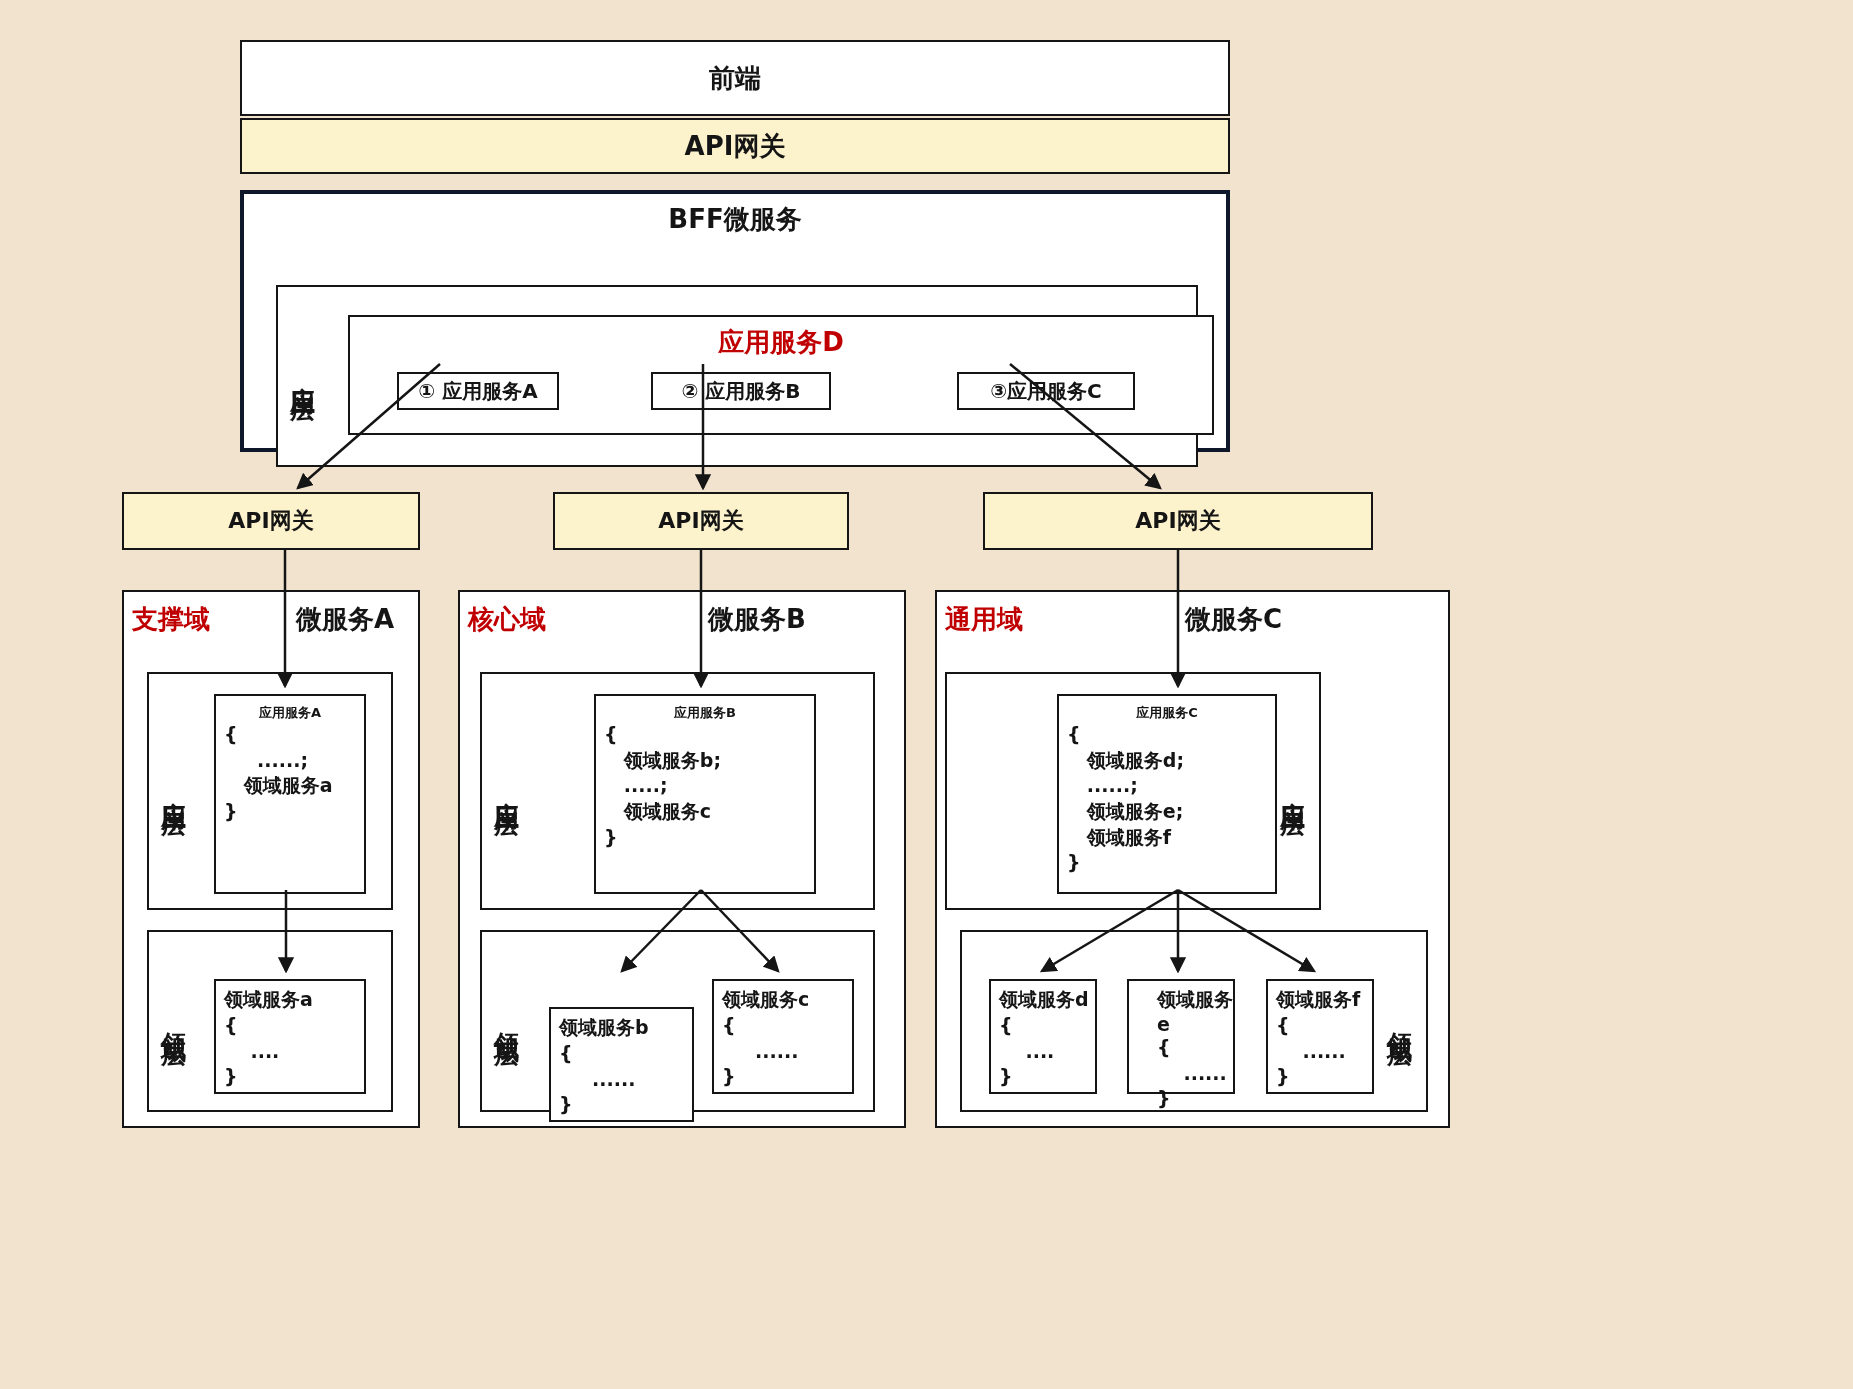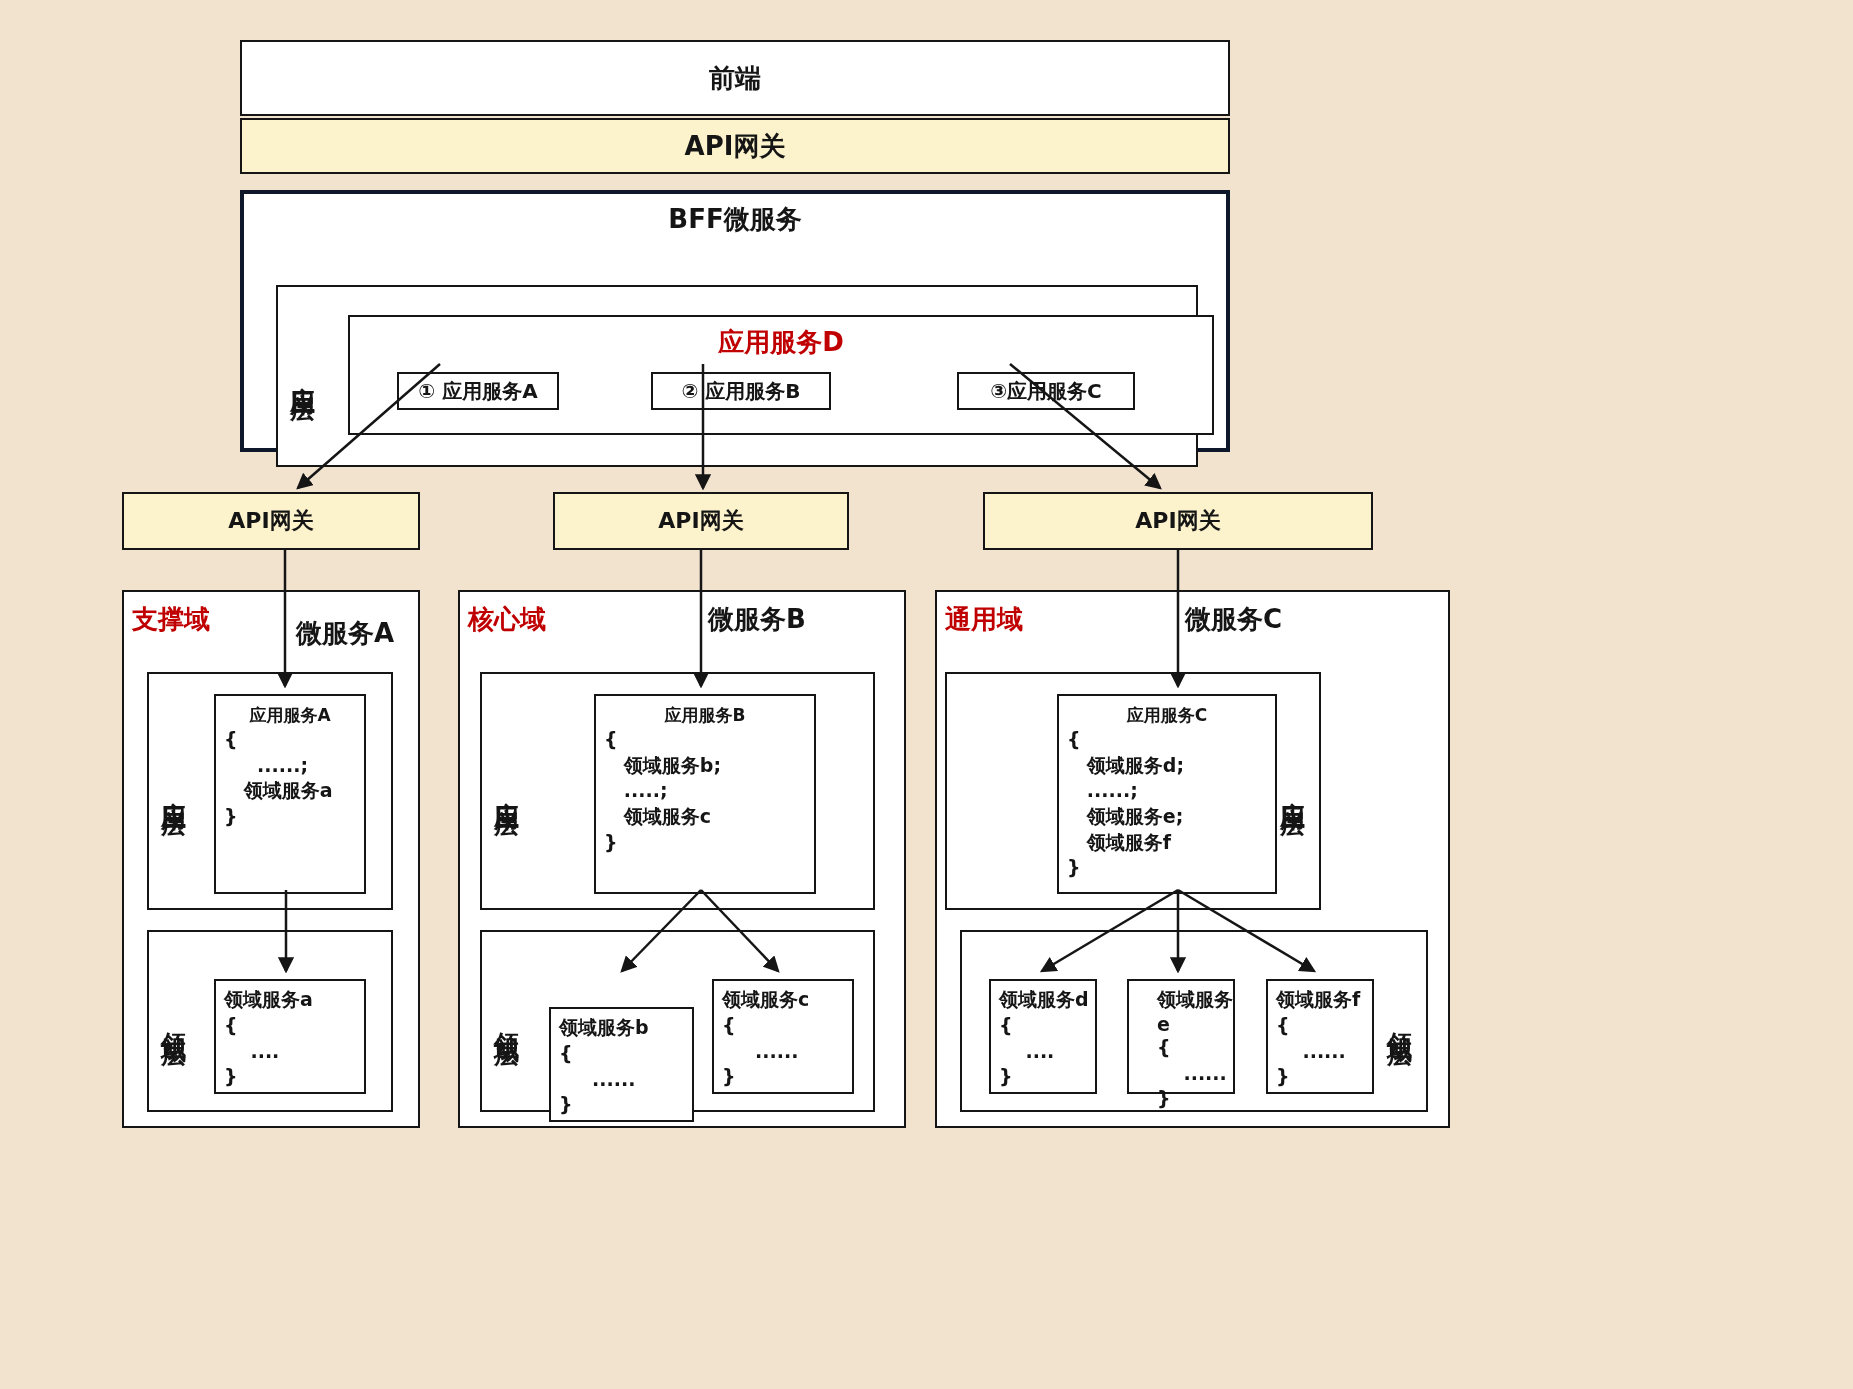--- a/index.html
+++ b/index.html
@@ -18,21 +18,21 @@
   .fs26 { font-size:26px; }
   .fs22 { font-size:22px; }
   .fs20 { font-size:20px; }
   .vlabel {
     writing-mode:vertical-rl; text-orientation:upright;
     font-size:25px; letter-spacing:6px; line-height:1;
   }
   .vcenter-left { left:12px; top:50%; transform:translateY(-50%); }
   .vcenter-right { right:14px; top:50%; transform:translateY(-50%); }
   .pre { white-space:pre-wrap; text-align:left; line-height:1.35; }
-  .svc-title { text-align:center; margin-top:8px; font-size:17px; }
+  .svc-title { text-align:center; margin-top:8px; font-size:13px; }
   .svc-title-left { text-align:left; margin:6px 0 0 8px; font-size:19px; }
   .svc-body { padding:0 6px 0 8px; font-size:19px; }
   svg.arrows { position:absolute; left:0; top:0; pointer-events:none; }
 </style>
 </head>
 <body>
 
 <div class="canvas">
 
   <div class="abs box hcenter fs26" style="left:240px; top:40px; width:990px; height:76px;">
@@ -70,21 +70,21 @@
   </div>
   <div class="abs box yellow hcenter fs22" style="left:553px; top:492px; width:296px; height:58px;">
     <span>API网关</span>
   </div>
   <div class="abs box yellow hcenter fs22" style="left:983px; top:492px; width:390px; height:58px;">
     <span>API网关</span>
   </div>
 
   <div class="abs box" style="left:122px; top:590px; width:298px; height:538px;">
     <div class="abs fs26 red" style="left:8px; top:10px;">支撑域</div>
-    <div class="abs fs26" style="left:172px; top:10px;margin-top:14px;">微服务A</div>
+    <div class="abs fs26" style="left:172px; top:10px;">微服务A</div>
 
     <div class="abs box" style="left:23px; top:80px; width:246px; height:238px;">
       <div class="abs vlabel vcenter-left">应用层</div>
       <div class="abs box" style="left:65px; top:20px; width:152px; height:200px;">
         <div class="svc-title">应用服务A</div>
         <div class="pre svc-body">{
      ......;
    领域服务a
 }</div>
       </div>

